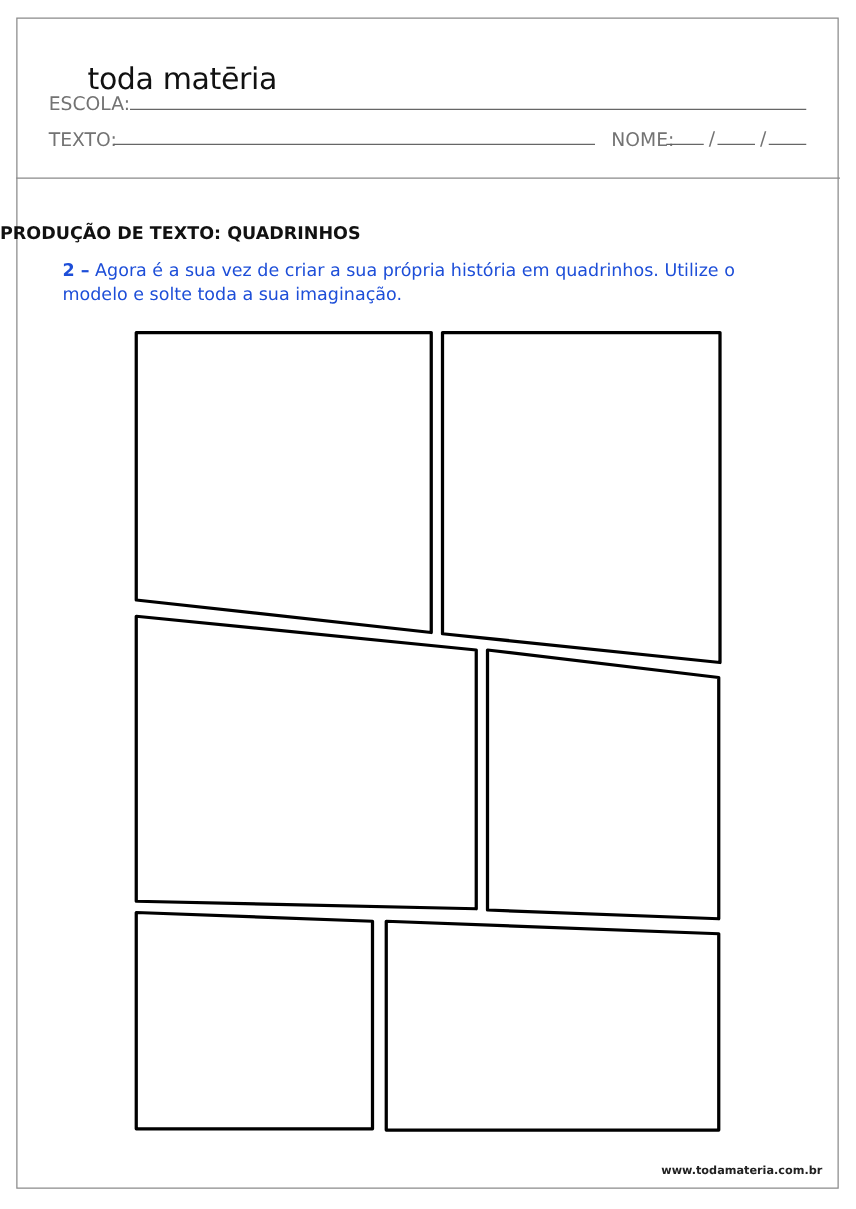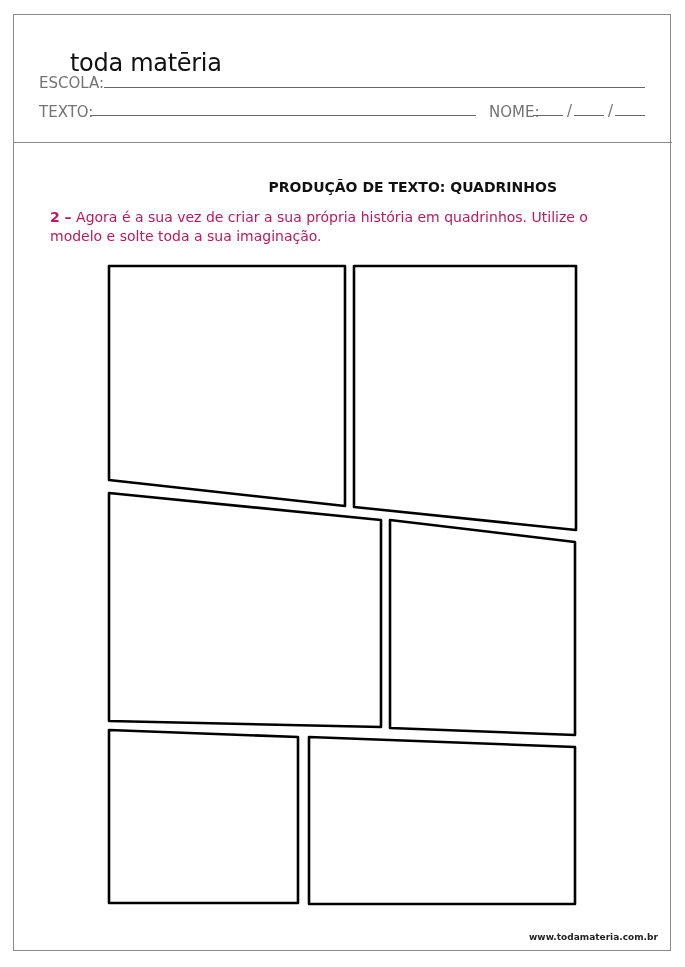--- a/index.html
+++ b/index.html
@@ -6,24 +6,24 @@
     body { width: 685px; height: 967px; position: relative; overflow: hidden;
            font-family: "DejaVu Sans", sans-serif; color: #1a1a1a; }
     .sheet { position: absolute; left: 13px; top: 14px; width: 658px; height: 937px;
              border: 1px solid #8a8a8a; box-sizing: border-box; }
     .header-divider { position: absolute; left: 13px; top: 142px; width: 659px; height: 0;
                       border-top: 1px solid #8a8a8a; }
     .logo { position: absolute; left: 38px; top: 49px; font-size: 24px; font-weight: normal;
             letter-spacing: -0.3px; color: #111; margin-left: 32px; }
     .field-label { position: absolute; font-size: 15px; color: #737373; }
     .line { position: absolute; height: 0; border-top: 1px solid #666; }
-    .title { position: absolute; left: 0; width: 557px; top: 179px; text-align: right;
+    .title { position: absolute; left: 0; width: 557px; top: 179px; text-align: left;
              font-size: 14px; font-weight: bold; color: #111; }
     .instruction { position: absolute; left: 50px; top: 208px; width: 590px; font-size: 14px;
-                   line-height: 19px; color: #be185d; }
+                   line-height: 19px; color: #1d4ed8; }
     .instruction b { font-weight: bold; }
     .panels { position: absolute; left: 0; top: 0; }
     .footer { position: absolute; left: 529px; top: 932px; font-size: 9px; font-weight: bold;
               color: #222; }
   </style>
 </head>
 <body>
 
 <div class="sheet"></div>
 <div class="header-divider"></div>

